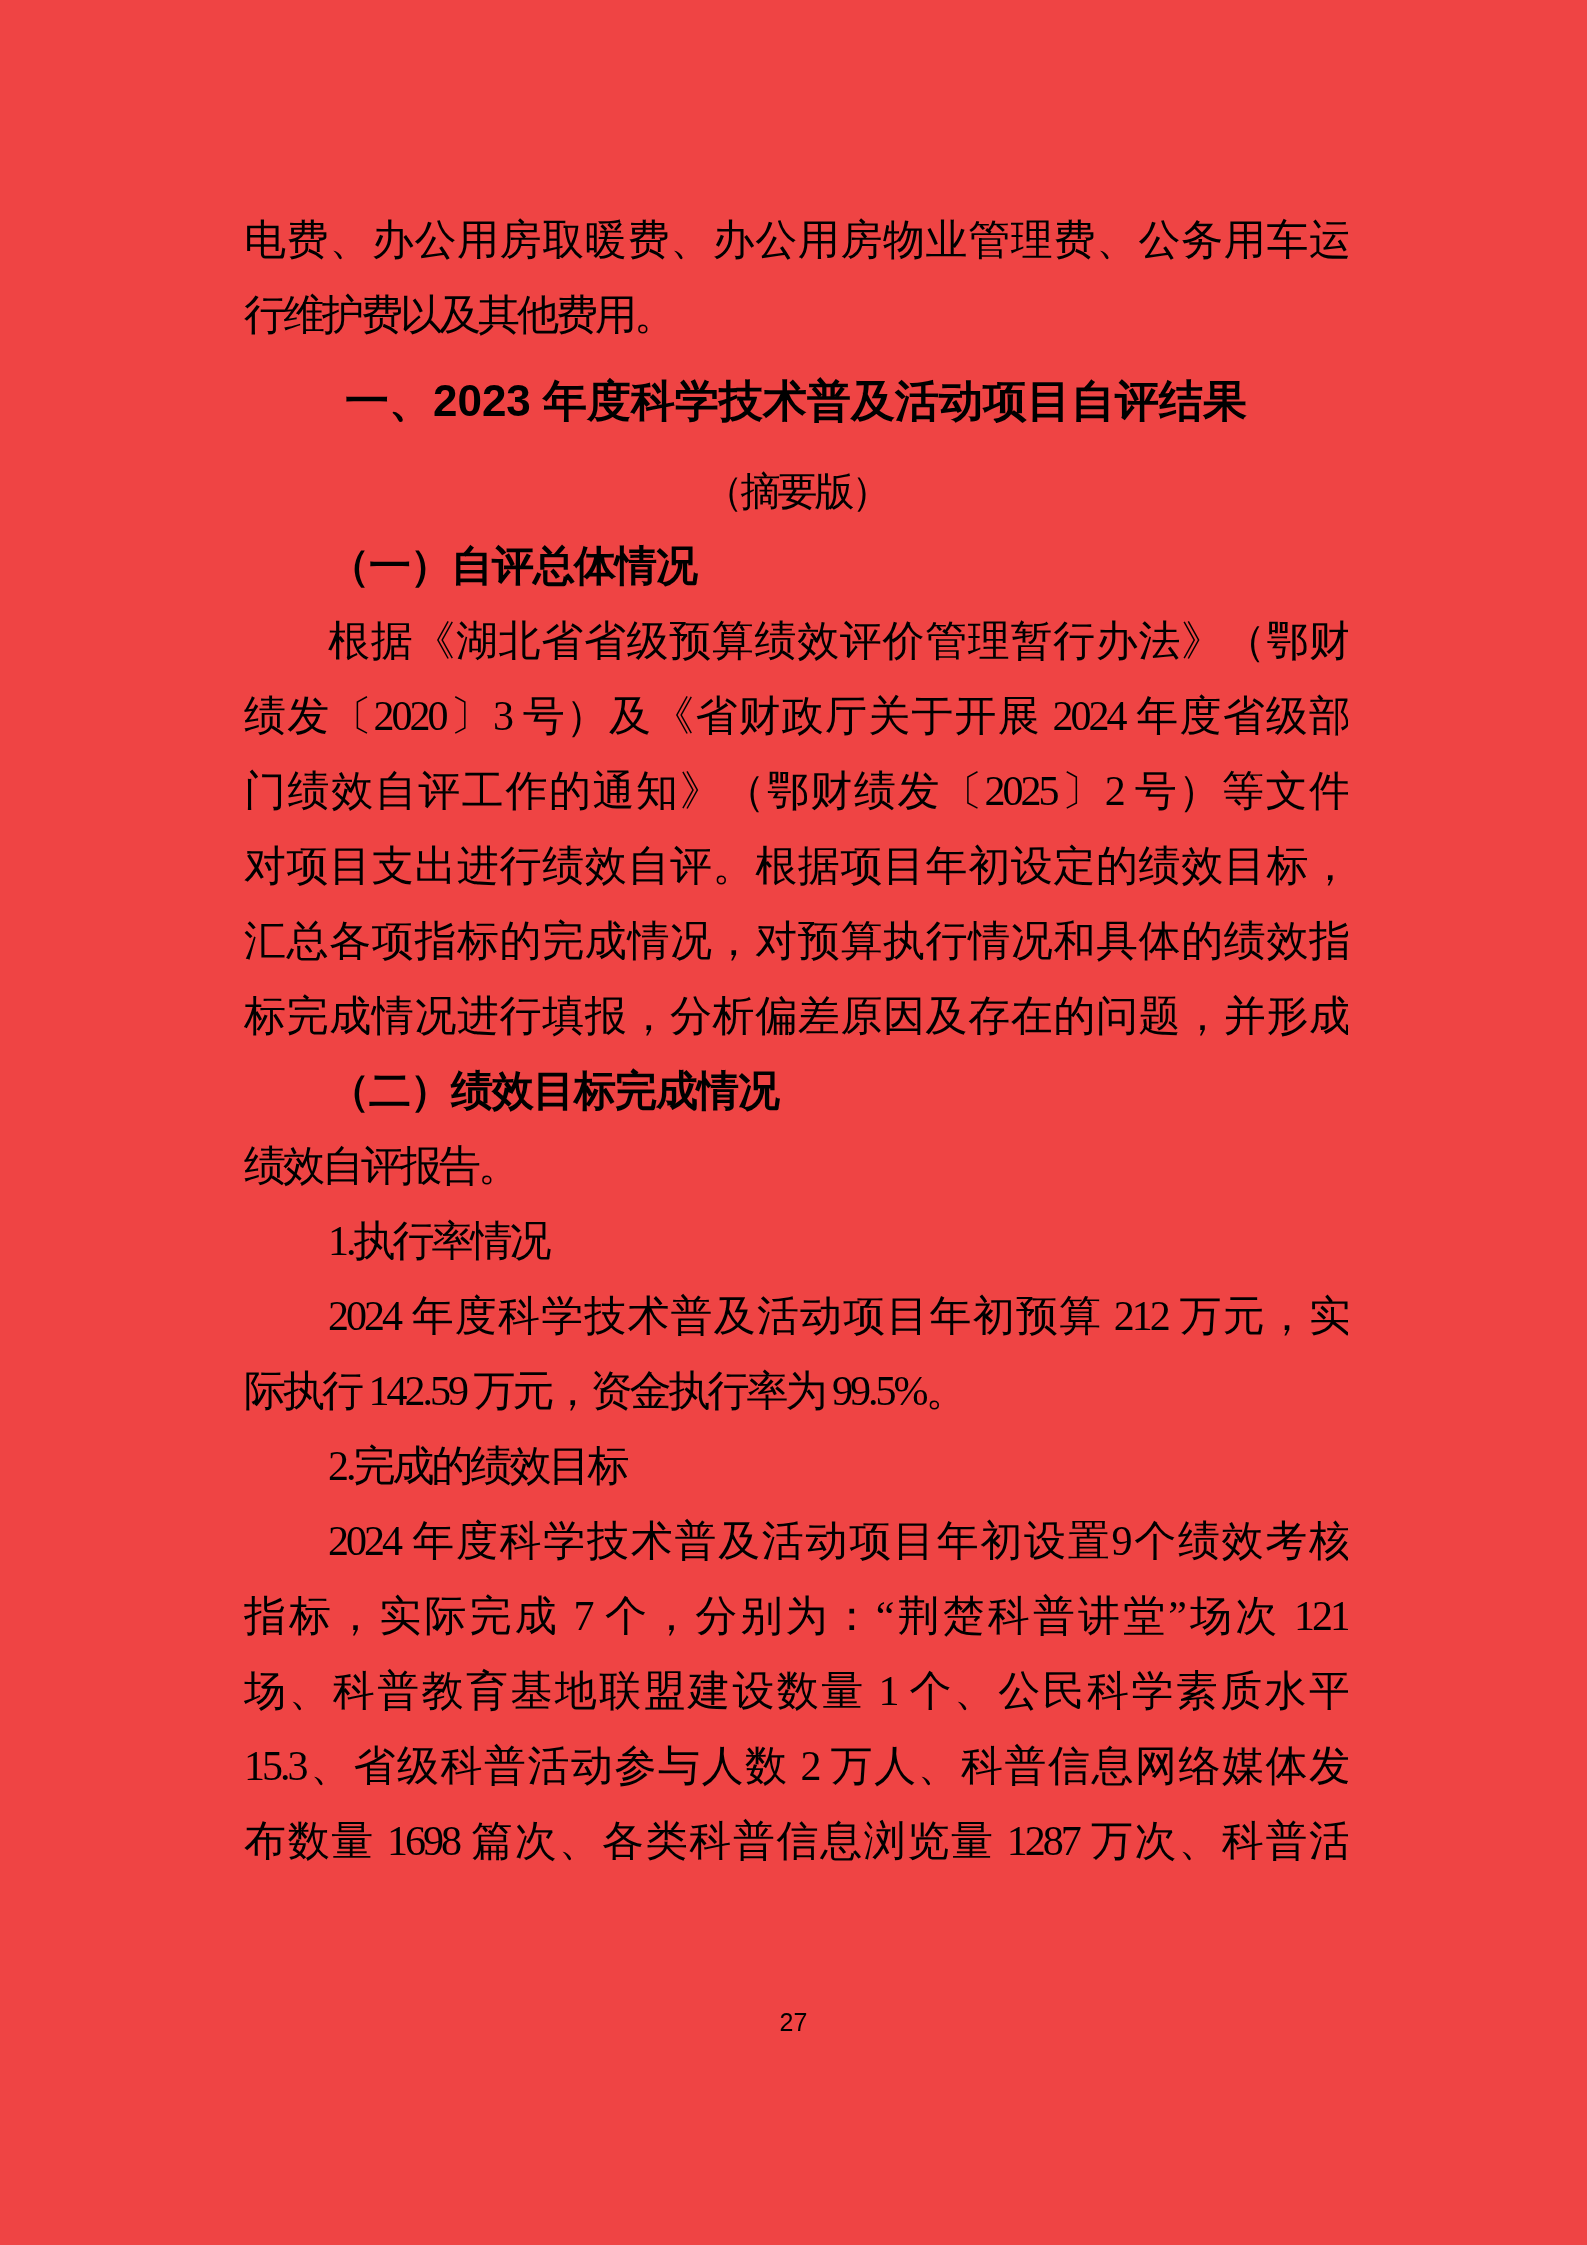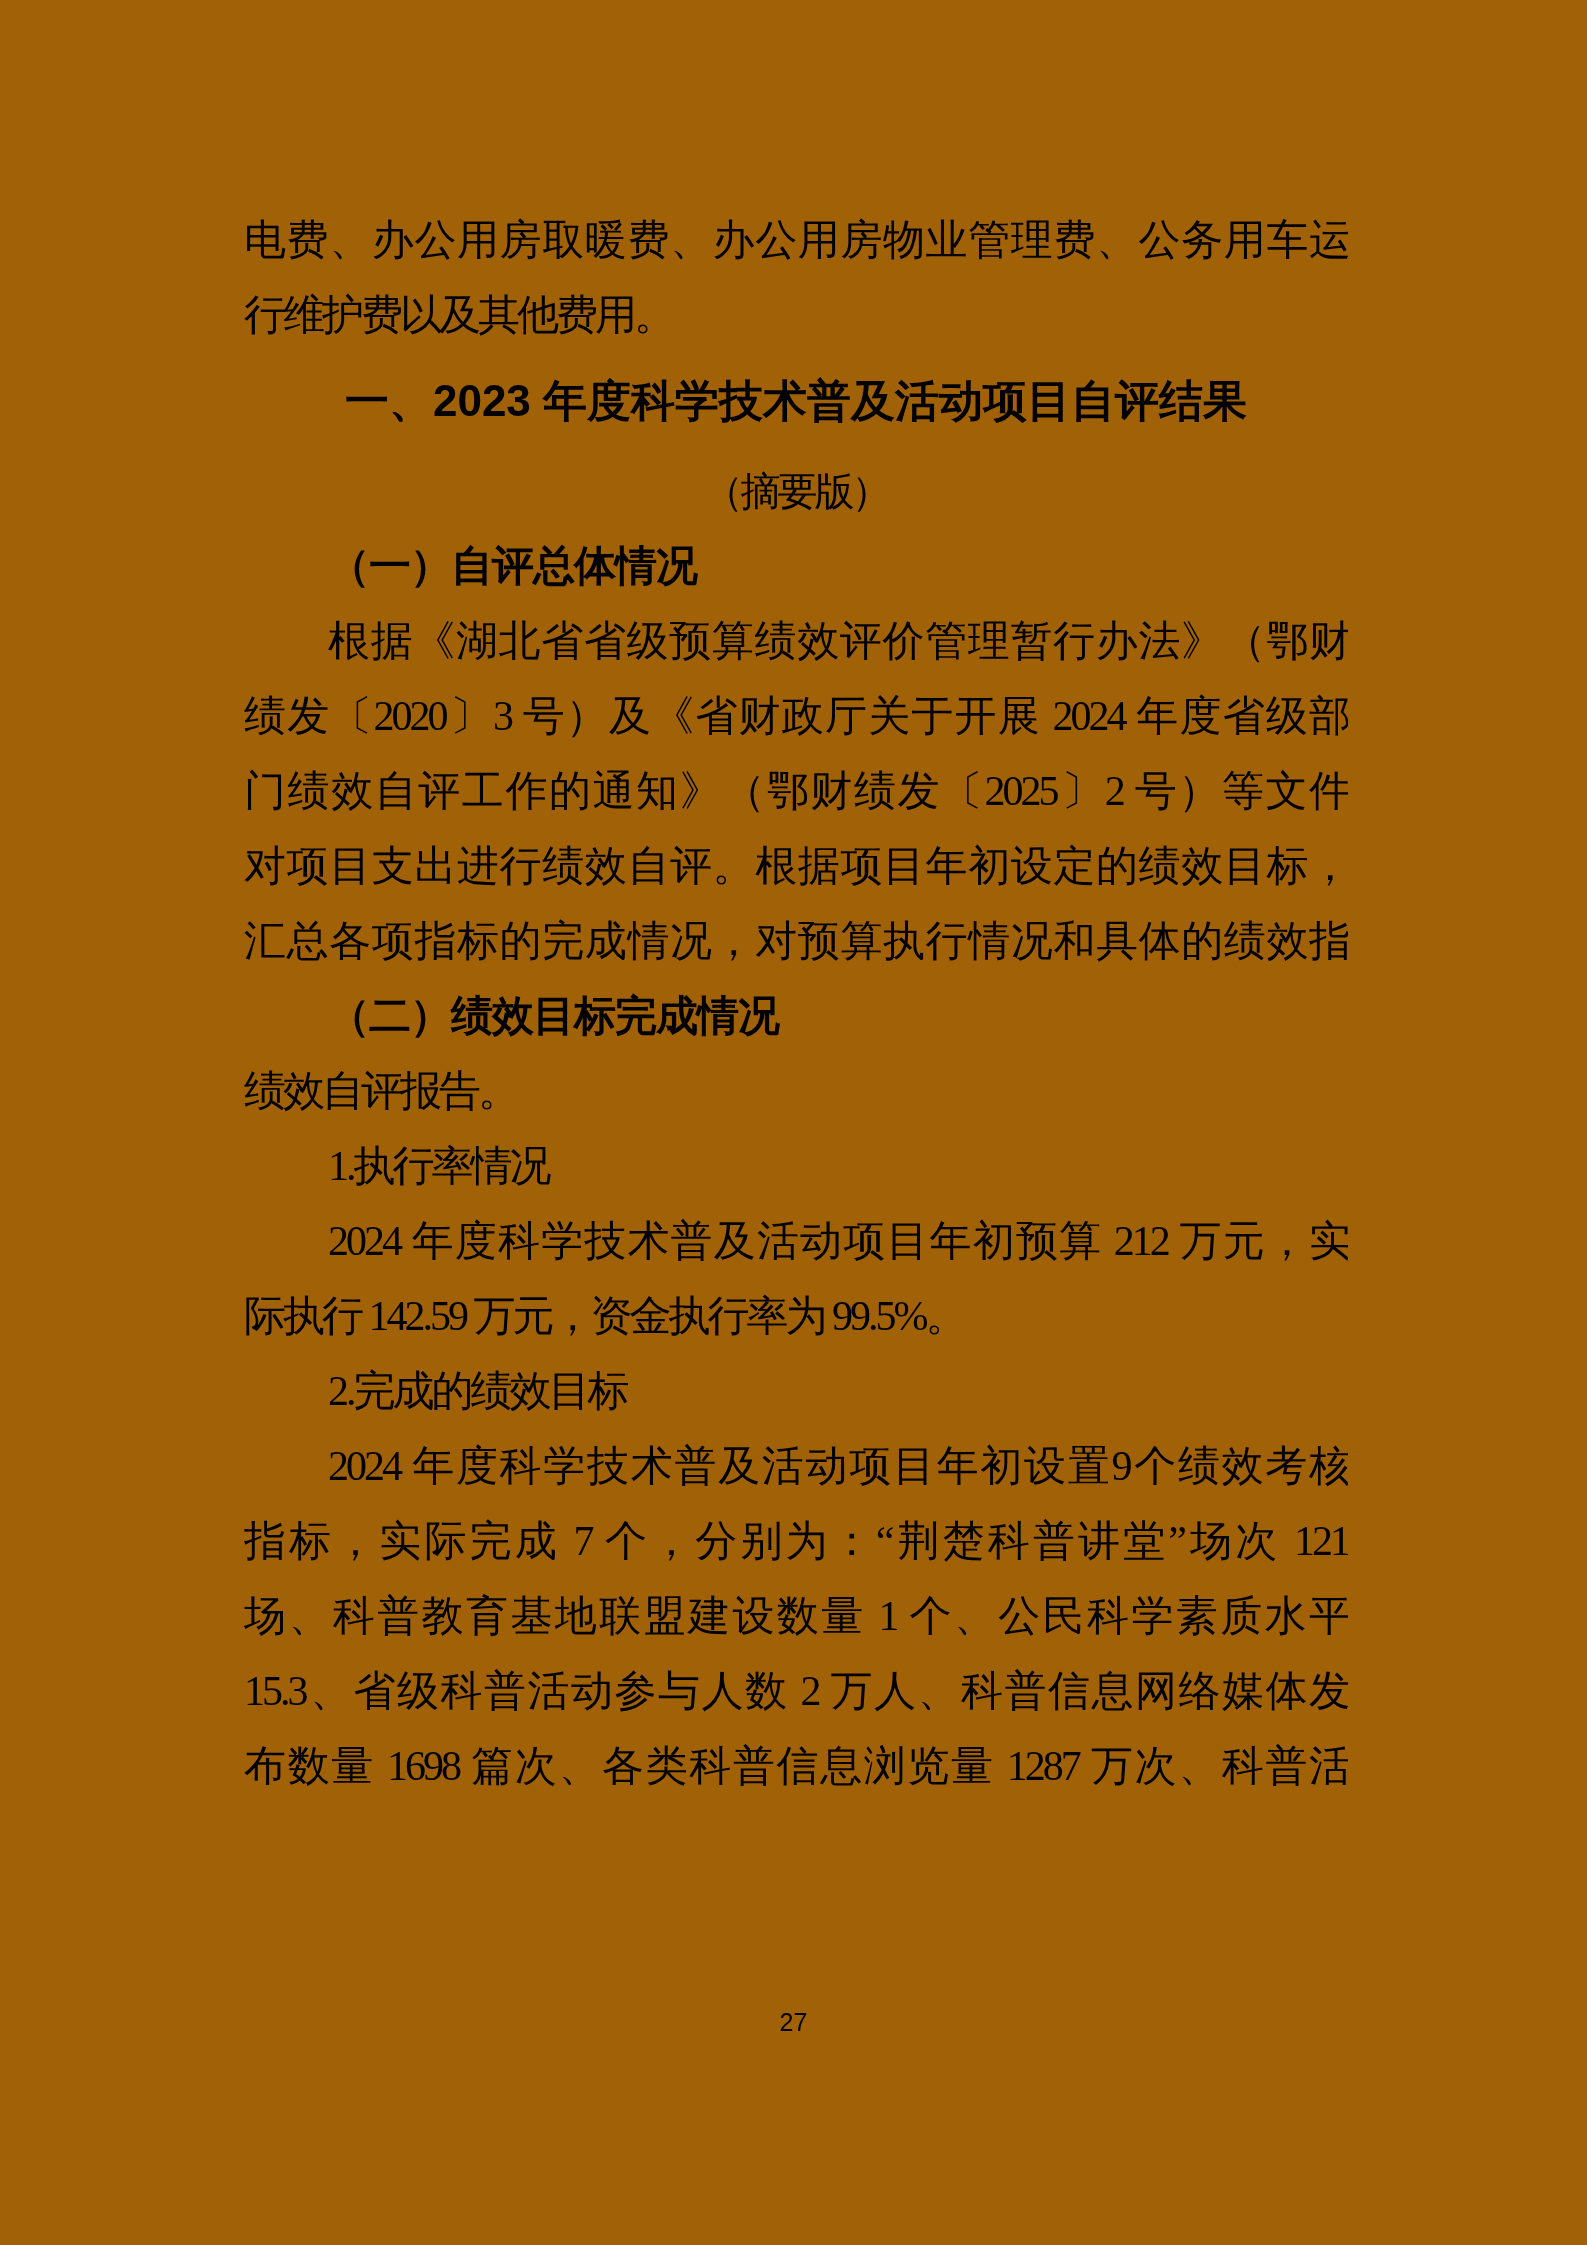--- a/index.html
+++ b/index.html
@@ -4,21 +4,21 @@
 <style>
   html, body {
     margin: 0;
     padding: 0;
     background: #888;
   }
   .page {
     position: relative;
     width: 1587px;
     height: 2245px;
-    background: #a16207;
+    background: #ef4444;
     overflow: hidden;
     font-family: "Liberation Serif", serif;
     color: #000000;
   }
   .content {
     position: absolute;
     left: 244px;
     top: 203px;
     width: 1104px;
   }
@@ -82,20 +82,21 @@
     <div class="ln j">电费、办公用房取暖费、办公用房物业管理费、公务用车运</div>
     <div class="ln">行维护费以及其他费用。</div>
     <div class="ln hei c mt10">一、2023 年度科学技术普及活动项目自评结果</div>
     <div class="ln c subtitle mt16">（摘要版）</div>
     <div class="ln kai ind">（一）自评总体情况</div>
     <div class="ln j ind">根据《湖北省省级预算绩效评价管理暂行办法》（鄂财</div>
     <div class="ln j">绩发〔2020〕3 号）及《省财政厅关于开展 2024 年度省级部</div>
     <div class="ln j">门绩效自评工作的通知》（鄂财绩发〔2025〕2 号）等文件</div>
     <div class="ln j">对项目支出进行绩效自评。根据项目年初设定的绩效目标，</div>
     <div class="ln j">汇总各项指标的完成情况，对预算执行情况和具体的绩效指</div>
+    <div class="ln j">标完成情况进行填报，分析偏差原因及存在的问题，并形成</div>
     <div class="ln kai ind">（二）绩效目标完成情况</div>
     <div class="ln">绩效自评报告。</div>
     <div class="ln ind">1.执行率情况</div>
     <div class="ln j ind">2024 年度科学技术普及活动项目年初预算 212 万元，实</div>
     <div class="ln">际执行 142.59 万元，资金执行率为 99.5%。</div>
     <div class="ln ind">2.完成的绩效目标</div>
     <div class="ln j ind">2024 年度科学技术普及活动项目年初设置9个绩效考核</div>
     <div class="ln j">指标，实际完成 7 个，分别为：“荆楚科普讲堂”场次 121</div>
     <div class="ln j">场、科普教育基地联盟建设数量 1 个、公民科学素质水平</div>
     <div class="ln j">15.3、省级科普活动参与人数 2 万人、科普信息网络媒体发</div>

